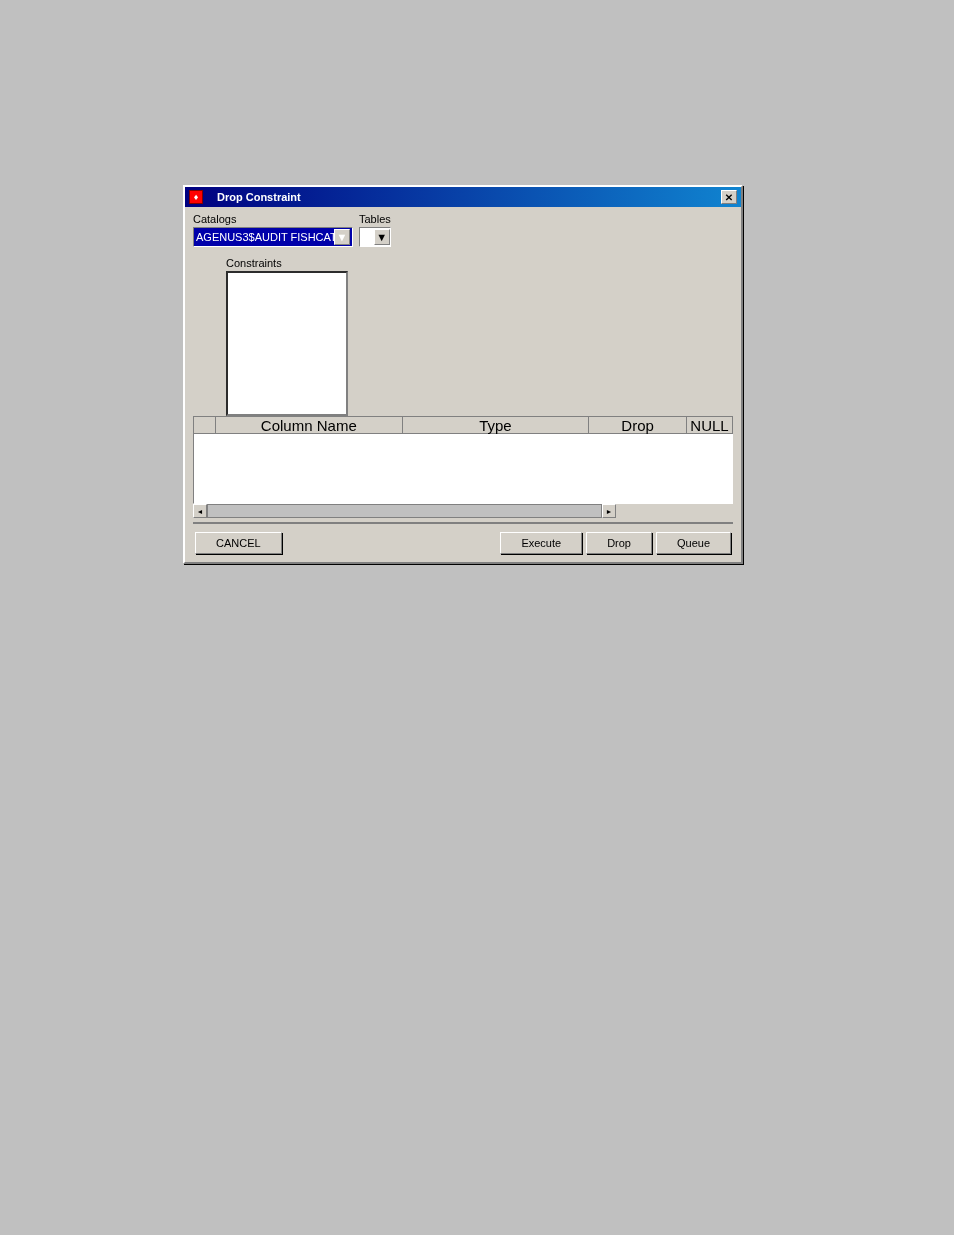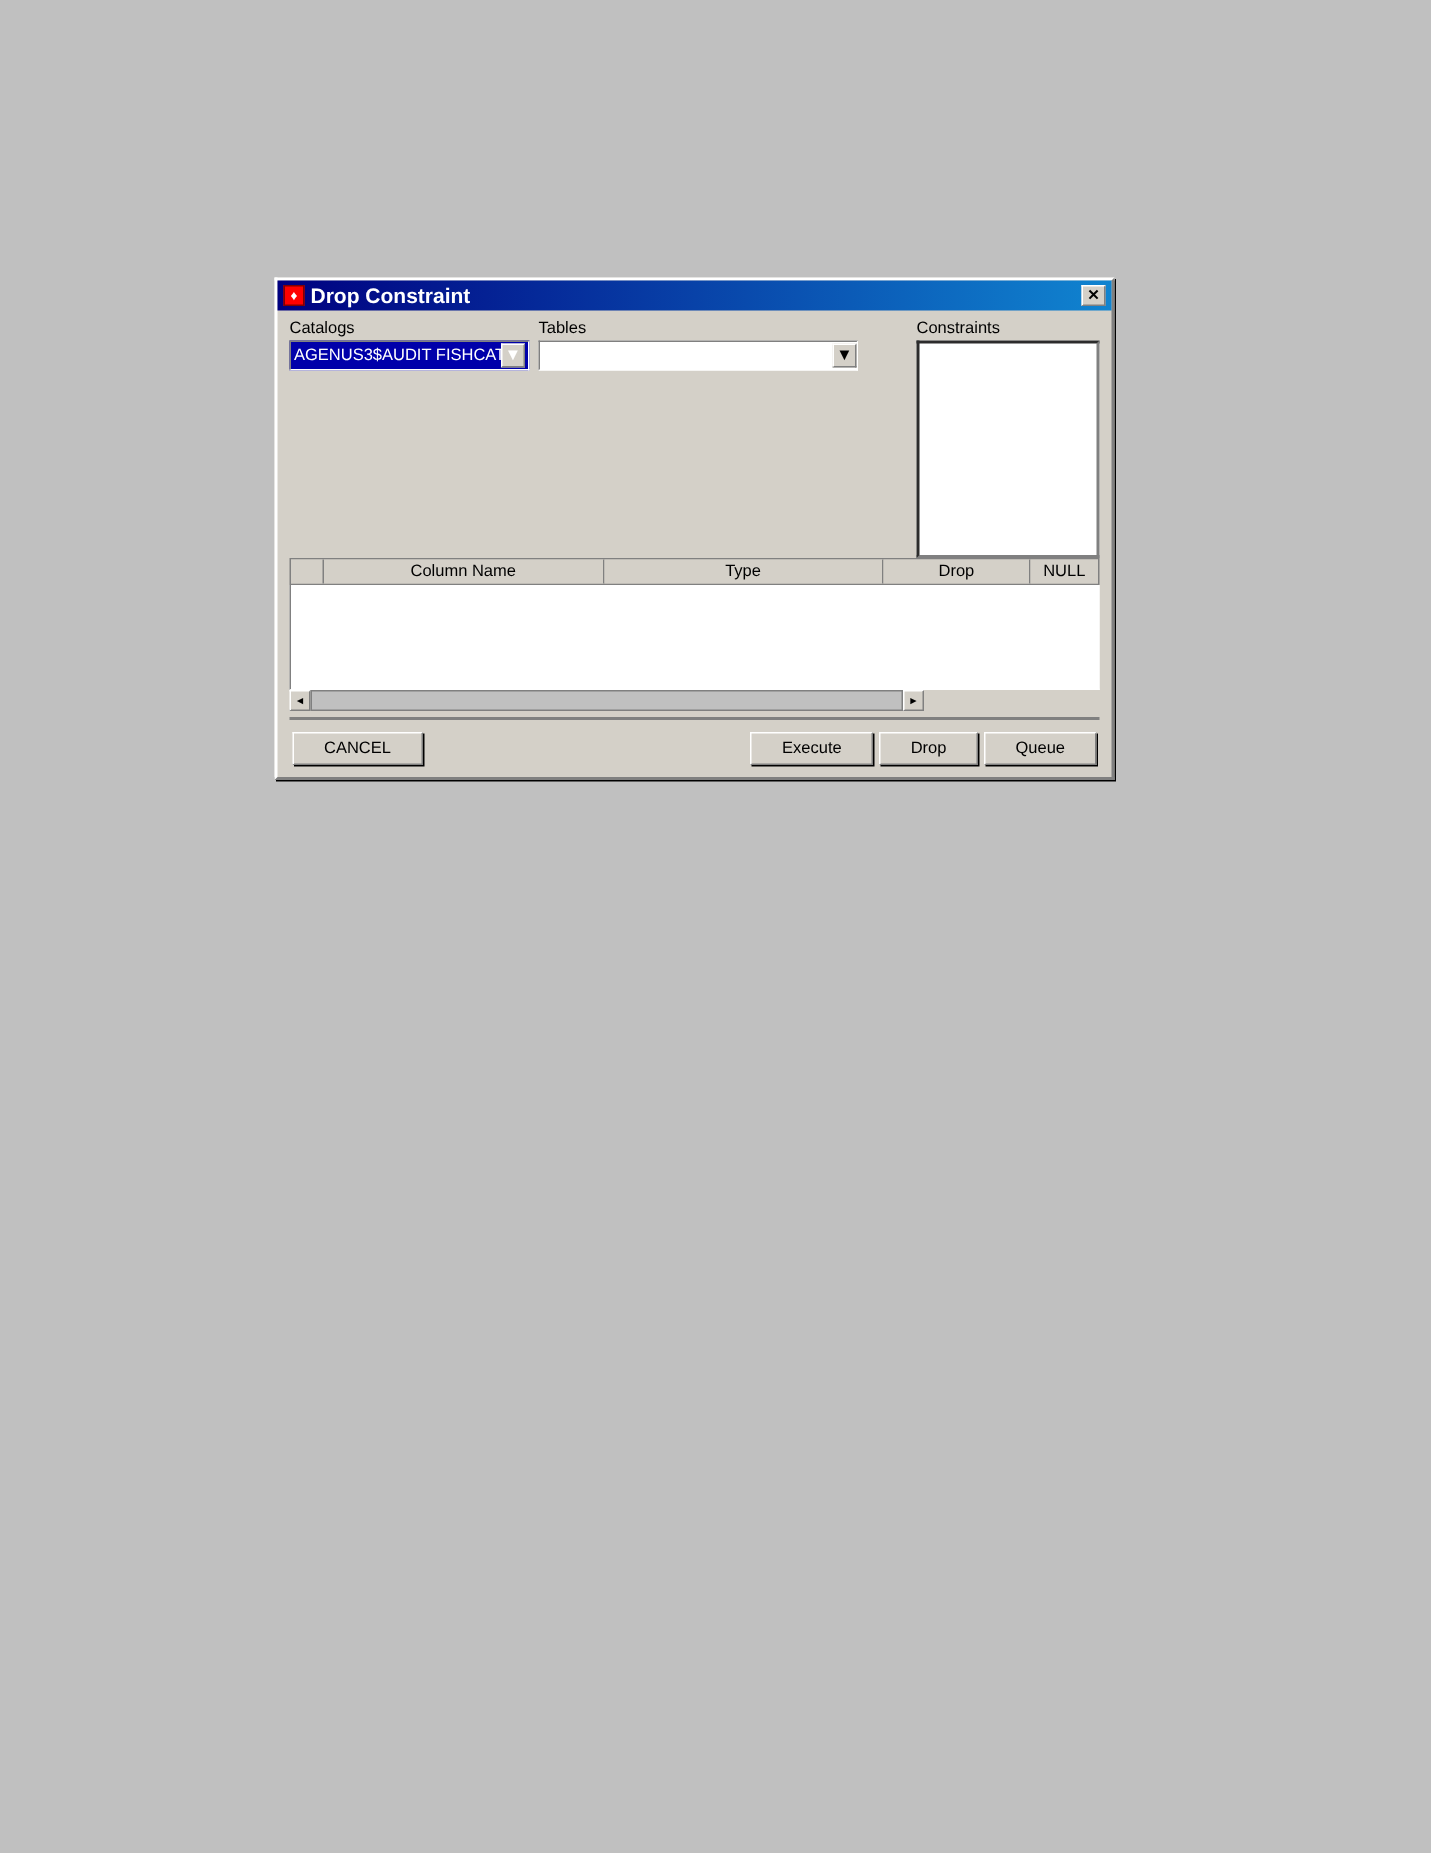--- a/index.html
+++ b/index.html
@@ -46,23 +46,24 @@
       border: 1px solid #800000;
       display: flex;
       align-items: center;
       justify-content: center;
       font-size: 9px;
       color: white;
       font-weight: bold;
     }
 
     .title-text {
-      font-size: 14px;
+      font-size: 11px;
       font-weight: bold;
       color: white;
+      margin-left: 10px;
     }
 
     .title-close {
       width: 16px;
       height: 14px;
       background: #d4d0c8;
       border: 1px solid;
       border-color: #ffffff #808080 #808080 #ffffff;
       display: flex;
       align-items: center;
@@ -236,21 +237,21 @@
     .table-header {
       display: flex;
       background: #d4d0c8;
       border: 1px solid #808080;
       height: 18px;
     }
 
     .th-cell {
       border-right: 1px solid #808080;
       padding: 2px 4px;
-      font-size: 11px;
+      font-size: 15px;
       display: flex;
       align-items: center;
       justify-content: center;
       background: #d4d0c8;
     }
 
     .th-cell:first-child {
       width: 22px;
     }
     .th-col-name { flex: 2; }
@@ -295,20 +296,21 @@
       align-items: center;
       justify-content: center;
       box-shadow: 1px 1px 0 #000;
       text-align: center;
     }
 
     .top-panels {
       display: flex;
       gap: 6px;
       align-items: flex-start;
+      flex-direction: column;
     }
 
     .left-panels {
       flex: 1;
     }
 
     .right-panel {
       width: 155px;
       padding-left: 33px;
     }

